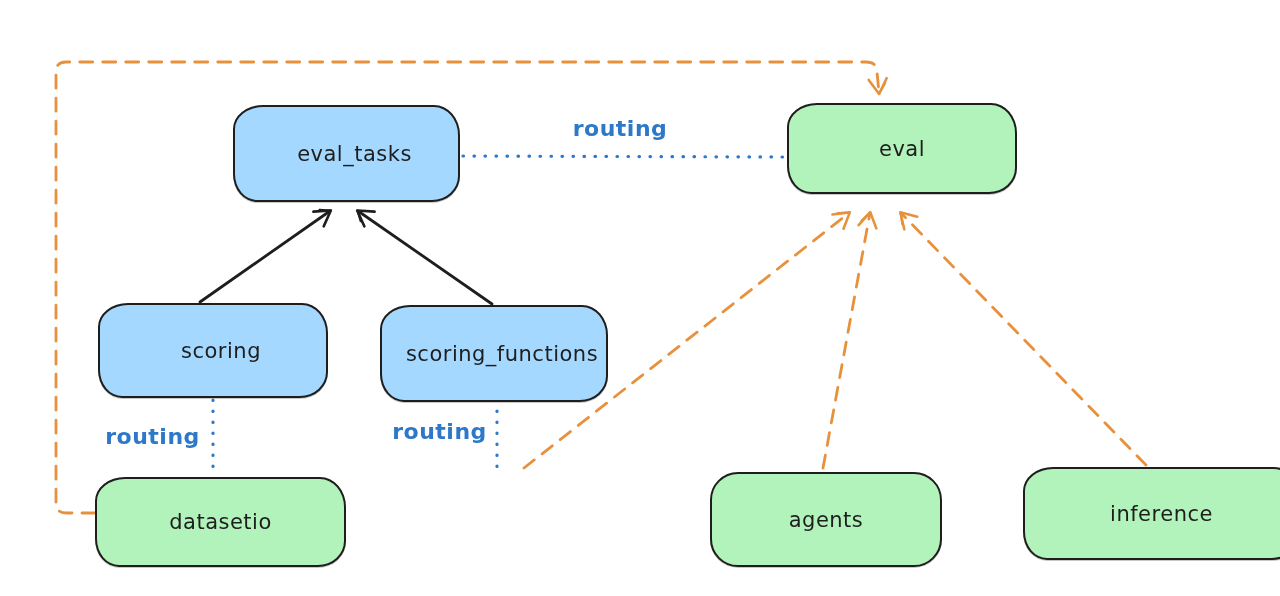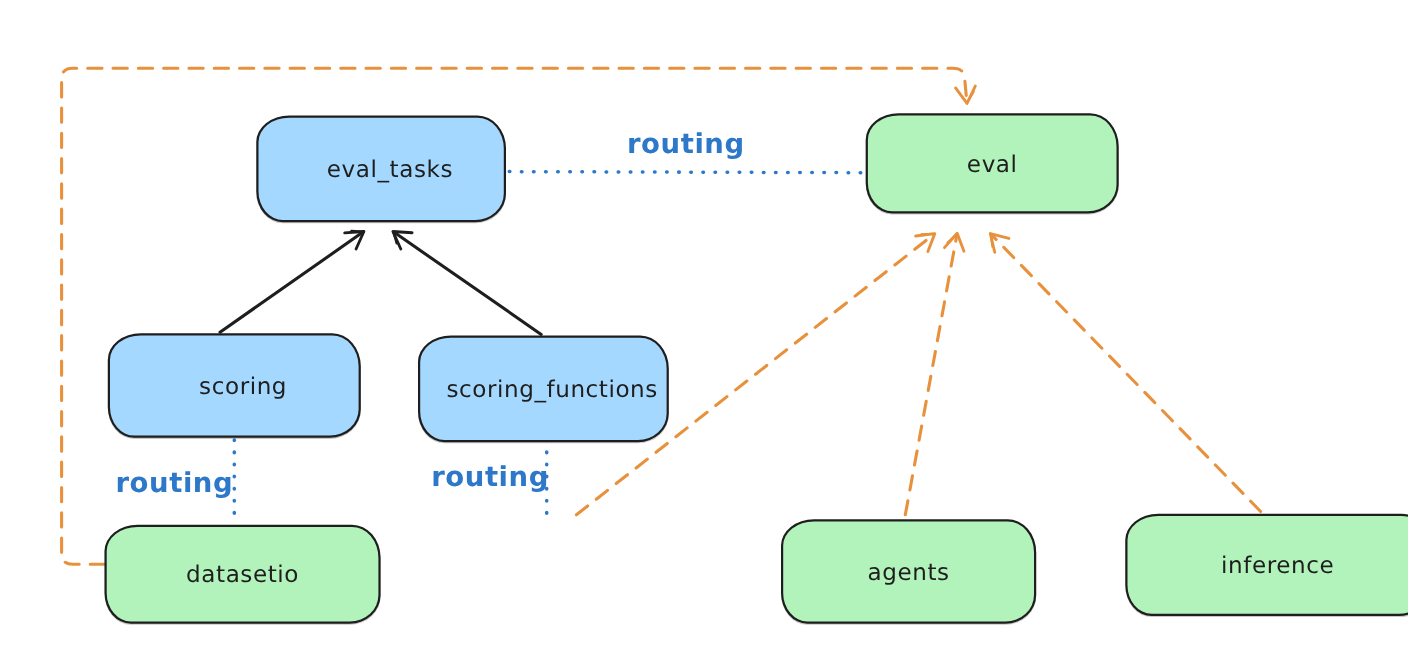--- a/index.html
+++ b/index.html
@@ -34,34 +34,34 @@
     letter-spacing: 0.5px;
     border-radius: 30px 26px 28px 24px / 24px 30px 26px 28px;
     box-shadow: 0 1px 0 rgba(30,30,30,0.25);
   }
   .node.blue  { background: #a5d8ff; padding-left: 16px; }
   .node.green { background: #b2f2bb; }
 
   .edge-label {
     position: absolute;
     color: #2d78c8;
-    font-size: 25px;
+    font-size: 22px;
     font-weight: 600;
     letter-spacing: 0.5px;
     text-align: center;
   }
 
   
   #n-eval-tasks        { left: 233px; top: 105px; width: 227px; height: 97px; }
   #n-eval              { left: 787px; top: 103px; width: 230px; height: 91px; }
   #n-datasets          { left:  98px; top: 303px; width: 230px; height: 95px; }
   #n-scoring-functions { left: 380px; top: 305px; width: 228px; height: 97px; }
   #n-datasetio         { left:  95px; top: 477px; width: 251px; height: 90px; }
   #n-scoring           { left: 388px; top: 472px; width: 229px; height: 93px; }
-  #n-agents            { left: 710px; top: 472px; width: 232px; height: 95px; }
+  #n-agents            { left: 710px; top: 472px; width: 232px; height: 95px; border-radius: 28px; }
   #n-inference         { left: 1023px; top: 467px; width: 277px; height: 93px; }
 
   #lbl-routing-top    { left: 570px; top: 116px; width: 100px; }
   #lbl-routing-left   { left: 105px; top: 424px; width:  95px; }
   #lbl-routing-middle { left: 392px; top: 419px; width:  95px; }
 </style>
 </head>
 <body>
 
 <div id="canvas">

